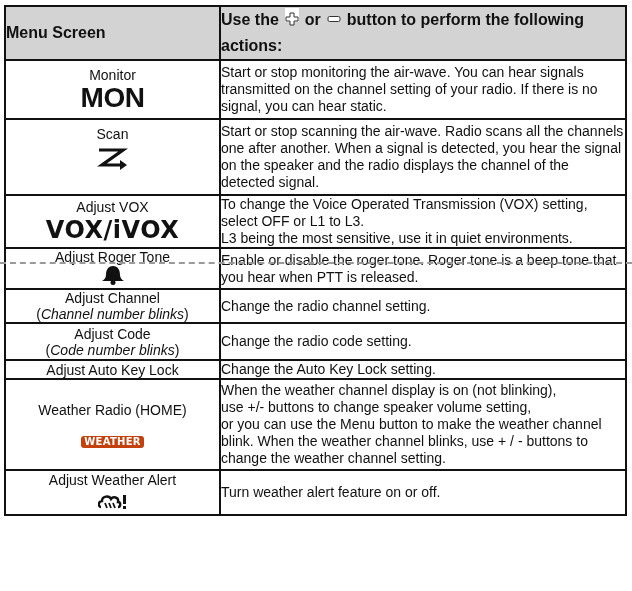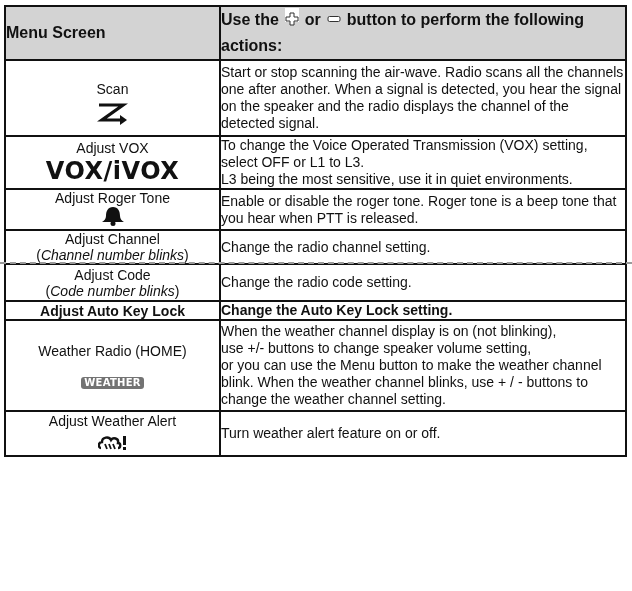--- a/index.html
+++ b/index.html
@@ -15,24 +15,24 @@
     th.h2 { text-align: left; padding: 4px 4px 4px 5px; line-height: 26px; margin-left: 38px; }
     td.left { text-align: center; font-size: 14px; line-height: 16px; }
     td.right { text-align: left; font-size: 14px; line-height: 17px; padding-left: 4px; padding-right: 4px; }
     .lbl { display: block; }
     .ital { font-style: italic; margin-top: 32px; }
     .icon { display: inline-block; }
     .plus-key { display: inline-block; width: 14px; height: 14px; background:#fff; vertical-align: -1px; margin: 0 6px; }
     .minus-key { display: inline-block; width: 14px; height: 14px; vertical-align: -1px; margin: 0 6px; }
     .mon { font-weight: bold; font-size: 28px; line-height: 30px; letter-spacing: -0.5px; }
     .vox { font-family: "DejaVu Sans", sans-serif; font-weight: bold; font-size: 24px; line-height: 30px; letter-spacing: 0.5px; }
-    .weather-badge { display: inline-block; background: #737373; color: #fff; font-weight: bold;
+    .weather-badge { display: inline-block; background: #c2410c; color: #fff; font-weight: bold;
                      font-size: 10px; line-height: 12px; padding: 0 3px; border-radius: 3px;
                      letter-spacing: 0.3px; font-family: "DejaVu Sans", sans-serif; }
-    .akl { font-size: 16px; font-weight: bold; }
+    .akl { font-size: 16px; }
     .dashed { position: absolute; left: 0; top: 262px; width: 632px; height: 0;
               border-top: 2px dashed #9a9a9a; }
     b.ptt { font-weight: normal; }
   </style>
 </head>
 <body>
 
 <table class="menu">
   <colgroup>
       <col class="c1">
@@ -44,23 +44,30 @@
     <th class="h2">
       <span>Use the</span><span class="plus-key"><svg width="14" height="14" viewBox="0 0 14 14">
               <path d="M5 1h4v4h4v4h-4v4h-4v-4h-4v-4h4z" fill="#fff" stroke="#333" stroke-width="1"></path>
             </svg></span><span>or</span><span class="minus-key"><svg width="14" height="14" viewBox="0 0 14 14">
               <rect x="1" y="4.5" width="12" height="5" rx="1.5" fill="#fff" stroke="#333" stroke-width="1"></rect>
             </svg></span><span>button to perform the following actions:</span>
     </th>
   </tr>
 
 
+  <tr style="height:59px">
+    <td class="left">
+      <span class="lbl">Monitor</span>
+      <span class="lbl mon">MON</span>
+    </td>
+    <td class="right">Start or stop monitoring the air-wave. You can hear signals transmitted on the channel setting of your radio. If there is no signal, you can hear static.</td>
+  </tr>
 
   <tr style="height:76px">
-    <td class="left" style="vertical-align:top;padding-top:20px">
+    <td class="left" style="vertical-align:top;padding-top:6px">
       <span class="lbl">Scan</span>
       <span class="icon" style="margin-top:4px">
         <svg width="34" height="26" viewBox="0 0 34 26">
               <path d="M3 4 H27 L6 19 H26" fill="none" stroke="#111" stroke-width="3.2" stroke-linejoin="miter"></path>
               <path d="M24 14 L31 19 L24 24 Z" fill="#111"></path>
             </svg>
       </span>
     </td>
     <td class="right">Start or stop scanning the air-wave. Radio scans all the channels one after another. When a signal is detected, you hear the signal on the speaker and the radio displays the channel of the detected signal.</td>
   </tr>

